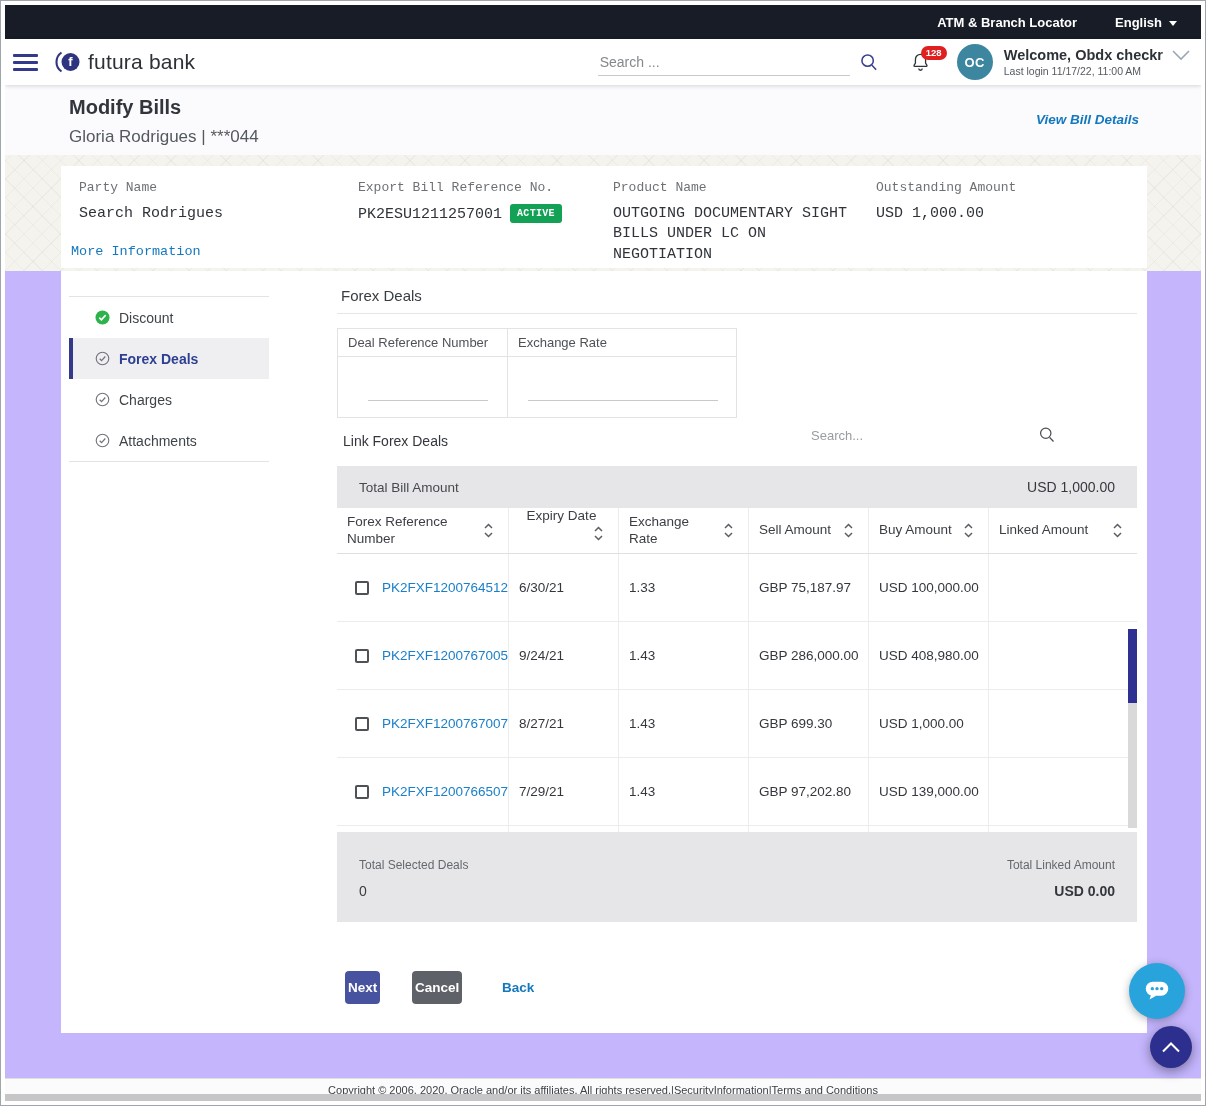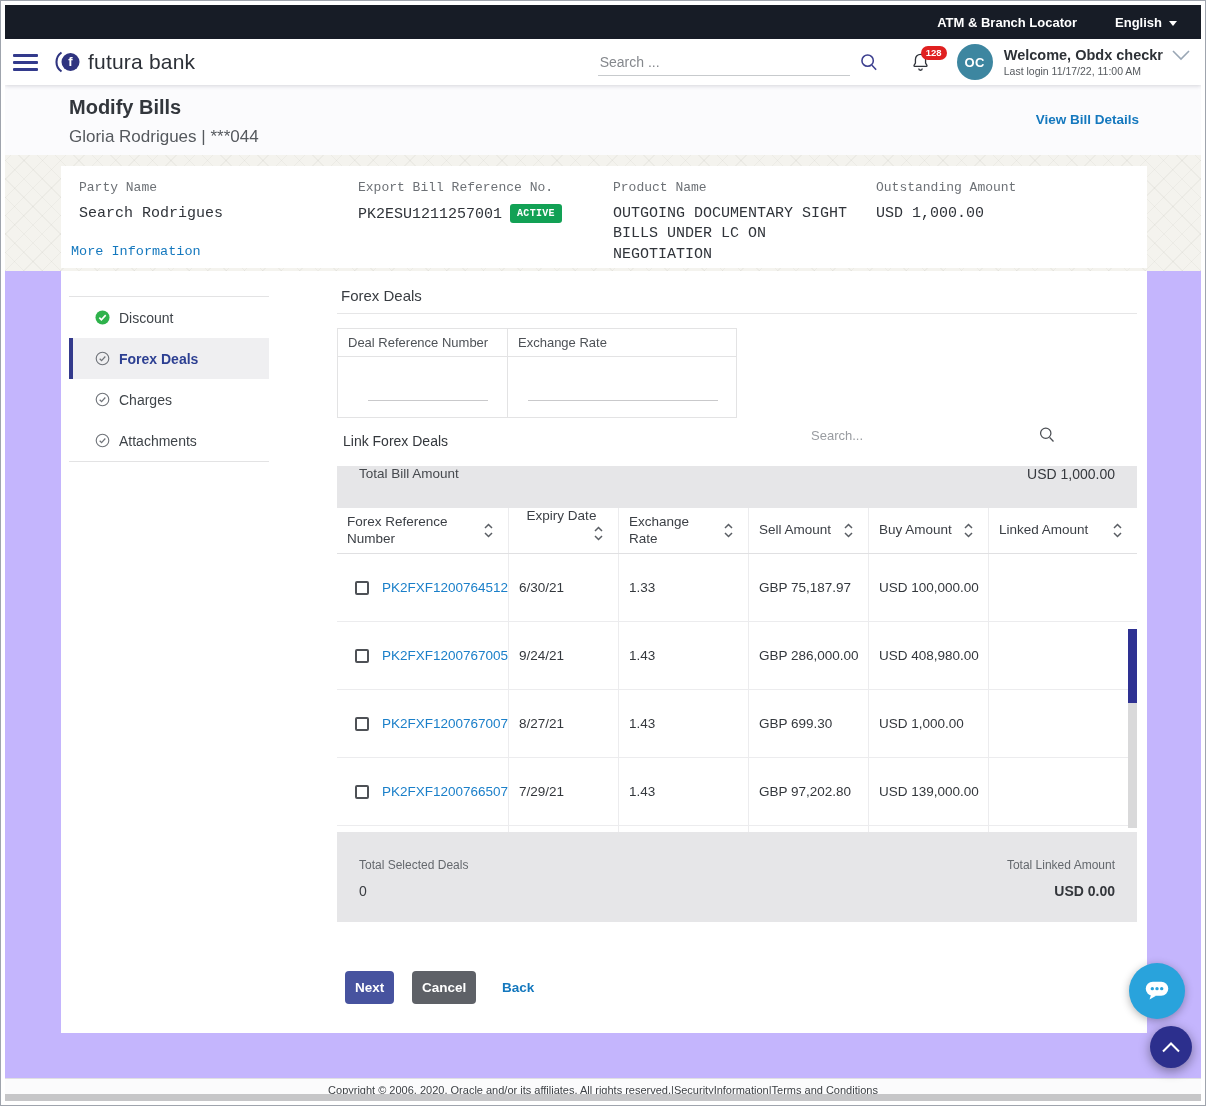--- a/index.html
+++ b/index.html
@@ -29,21 +29,21 @@
   .welcome { margin-left:11px; line-height:1.15; }
   .wrow { display:flex; align-items:center; gap:8px; cursor:pointer; }
   .wname { font-size:14.5px; font-weight:700; color:#2e3237; }
   .lastlogin { font-size:10.5px; color:#55595e; margin-top:1px; }
 
   
   .page { position:relative; height:1016px; background:#c4b5fd; overflow:hidden; }
   .title-sec { height:70px; background:#fbfbfd; position:relative; }
   .pg-title { position:absolute; left:64px; top:11px; font-size:20px; font-weight:700; color:#32363c; }
   .pg-sub { position:absolute; left:64px; top:42px; font-size:17px; color:#55595e; }
-  .view-link { position:absolute; right:62px; top:27px; font-size:13.5px; font-weight:700; color:#1478be; cursor:pointer; }
+  .view-link { position:absolute; right:62px; top:27px; font-size:13.5px; font-weight:700; color:#1478be; cursor:pointer;font-style:italic; }
 
   .band { height:116px; position:relative; background-color:#f4f3ee;
     background-image:repeating-linear-gradient(45deg, rgba(110,110,95,.06) 0 1px, transparent 1px 13px),
                      repeating-linear-gradient(-45deg, rgba(110,110,95,.06) 0 1px, transparent 1px 13px);font-family:Liberation Mono, monospace; }
   .info-card { position:absolute; left:56px; right:54px; top:11px; bottom:3px; background:#fff; }
   .info-field { position:absolute; top:14px; }
   .info-label { font-size:13px; color:#6d7176; }
   .info-value { font-size:15px; color:#30343a; margin-top:9px; line-height:1.35; }
   .badge { display:inline-block; background:#12a155; color:#fff; font-size:10px; font-weight:700; border-radius:3px; padding:2.5px 7px; margin-left:8px; vertical-align:2px; letter-spacing:.3px; }
   .more-info { position:absolute; left:10px; bottom:9px; font-size:13.5px; color:#1478be; cursor:pointer; }
@@ -72,21 +72,21 @@
   .fb-c.c2 { flex:1; }
   .uline { position:absolute; bottom:16px; border:none; border-bottom:1px solid #c9c9cb; background:transparent; outline:none; height:16px; }
   .fb-c.c1 .uline { left:30px; width:120px; }
   .fb-c.c2 .uline { left:20px; width:190px; }
 
   .link-title { position:absolute; left:6px; top:162px; font-size:14px; color:#33373c; }
   .mini-search { position:absolute; left:474px; top:157px; width:140px; border:none; background:transparent; outline:none; font-size:13px; color:#5a5e63; font-family:"Liberation Sans",sans-serif; }
   .mini-search::placeholder { color:#999ca1; }
   .mini-search-ic { position:absolute; left:700px; top:153px; cursor:pointer; display:flex; }
 
-  .total-bar { position:absolute; left:0; top:195px; width:800px; height:42px; background:#e6e6e8; display:flex; justify-content:space-between; padding:0 22px; }
+  .total-bar { position:absolute; left:0; top:195px; width:800px; height:42px; background:#e6e6e8; display:flex; align-items:center; justify-content:space-between; padding:0 22px; }
   .total-bar .tl { font-size:13.5px; color:#46494e; }
   .total-bar .tv { font-size:14px; color:#35383d; }
 
   .thead { position:absolute; left:0; top:237px; width:800px; height:46px; display:flex; border-bottom:1px solid #e0e0e2; background:#fff; }
   .th { display:flex; align-items:center; padding:0 14px 0 10px; border-right:1px solid #ececee; font-size:13.5px; color:#3b3f45; cursor:pointer; }
   .th:last-child { border-right:none; }
   .th .lbl { line-height:1.25; }
   .th .sort { margin-left:auto; display:flex; padding-left:8px; }
 
   .tbody { position:absolute; left:0; top:283px; width:800px; }
@@ -103,21 +103,21 @@
 
   .vtrack { position:absolute; left:791px; top:358px; width:9px; height:199px; background:#d9d9da; }
   .vthumb { position:absolute; left:791px; top:358px; width:9px; height:74px; background:#2e3192; cursor:pointer; }
 
   .summary { position:absolute; left:0; top:561px; width:800px; height:90px; background:#e6e6e8; }
   .tsd-l { position:absolute; left:22px; top:26px; font-size:12px; color:#64686d; }
   .tsd-v { position:absolute; left:22px; top:51px; font-size:14px; color:#393c41; }
   .tla-l { position:absolute; right:22px; top:26px; font-size:12px; color:#64686d; }
   .tla-v { position:absolute; right:22px; top:51px; font-size:14px; font-weight:700; color:#33363b; }
 
-  .btn { position:absolute; top:700px; border:none; border-radius:4px; color:#fff; font-size:13.5px; font-weight:700; padding:9px 10px; cursor:pointer; font-family:"Liberation Sans",sans-serif; }
+  .btn { position:absolute; top:700px; border:none; border-radius:4px; color:#fff; font-size:13.5px; font-weight:700; padding:9px 3px; cursor:pointer; font-family:"Liberation Sans",sans-serif; }
   .btn.next { left:8px; background:#47539f; }
   .btn.cancel { left:75px; background:#5e6167; }
   .back { position:absolute; left:165px; top:709px; font-size:13.5px; font-weight:700; color:#1478be; cursor:pointer; text-decoration:none; }
 
   
   .chat-fab { position:absolute; left:1124px; top:958px; width:56px; height:56px; border-radius:50%; background:#29a3dc; box-shadow:0 2px 8px rgba(0,0,0,.3); display:flex; align-items:center; justify-content:center; cursor:pointer; z-index:9; }
   .top-fab { position:absolute; left:1145px; top:1021px; width:42px; height:42px; border-radius:50%; background:#2c2f8d; box-shadow:0 3px 12px rgba(0,0,0,.4); display:flex; align-items:center; justify-content:center; cursor:pointer; z-index:9; }
 
   
   .footer { position:absolute; left:0; right:0; top:1073px; height:17px; background:#fbfbfc; border-top:1px solid #e0e0e2; text-align:center; font-size:11px; color:#3d4145; padding-top:5px; z-index:8; }

